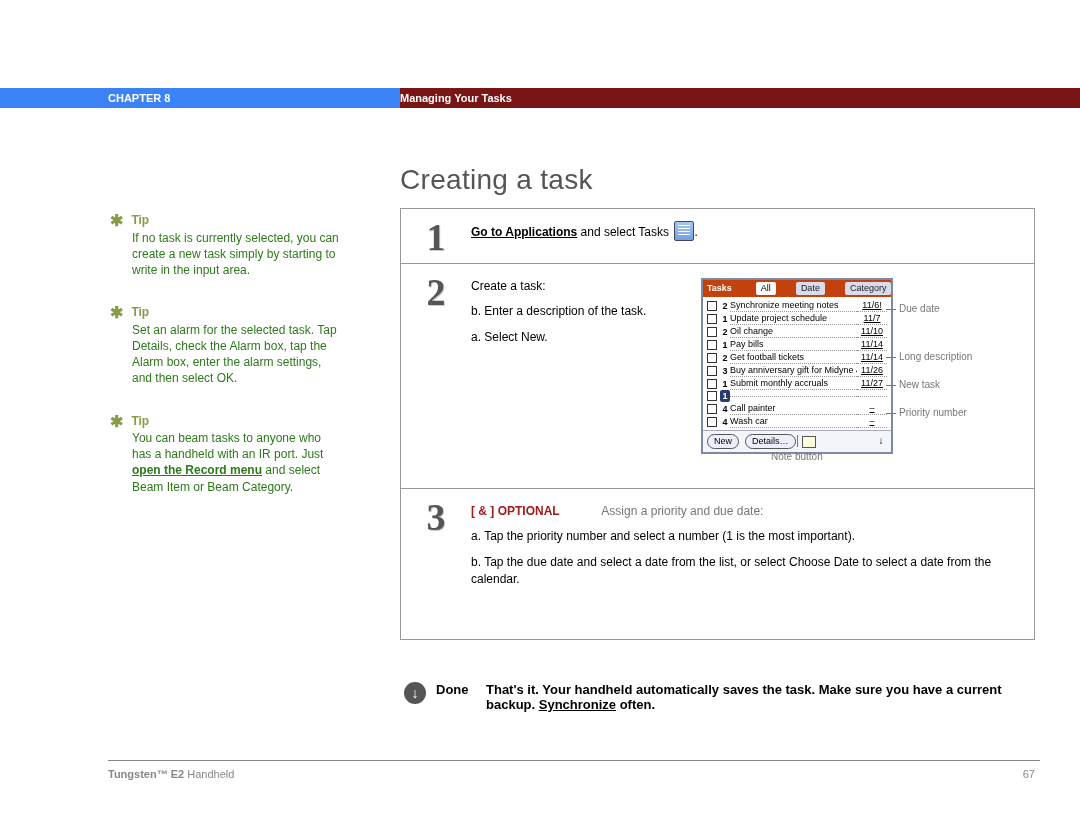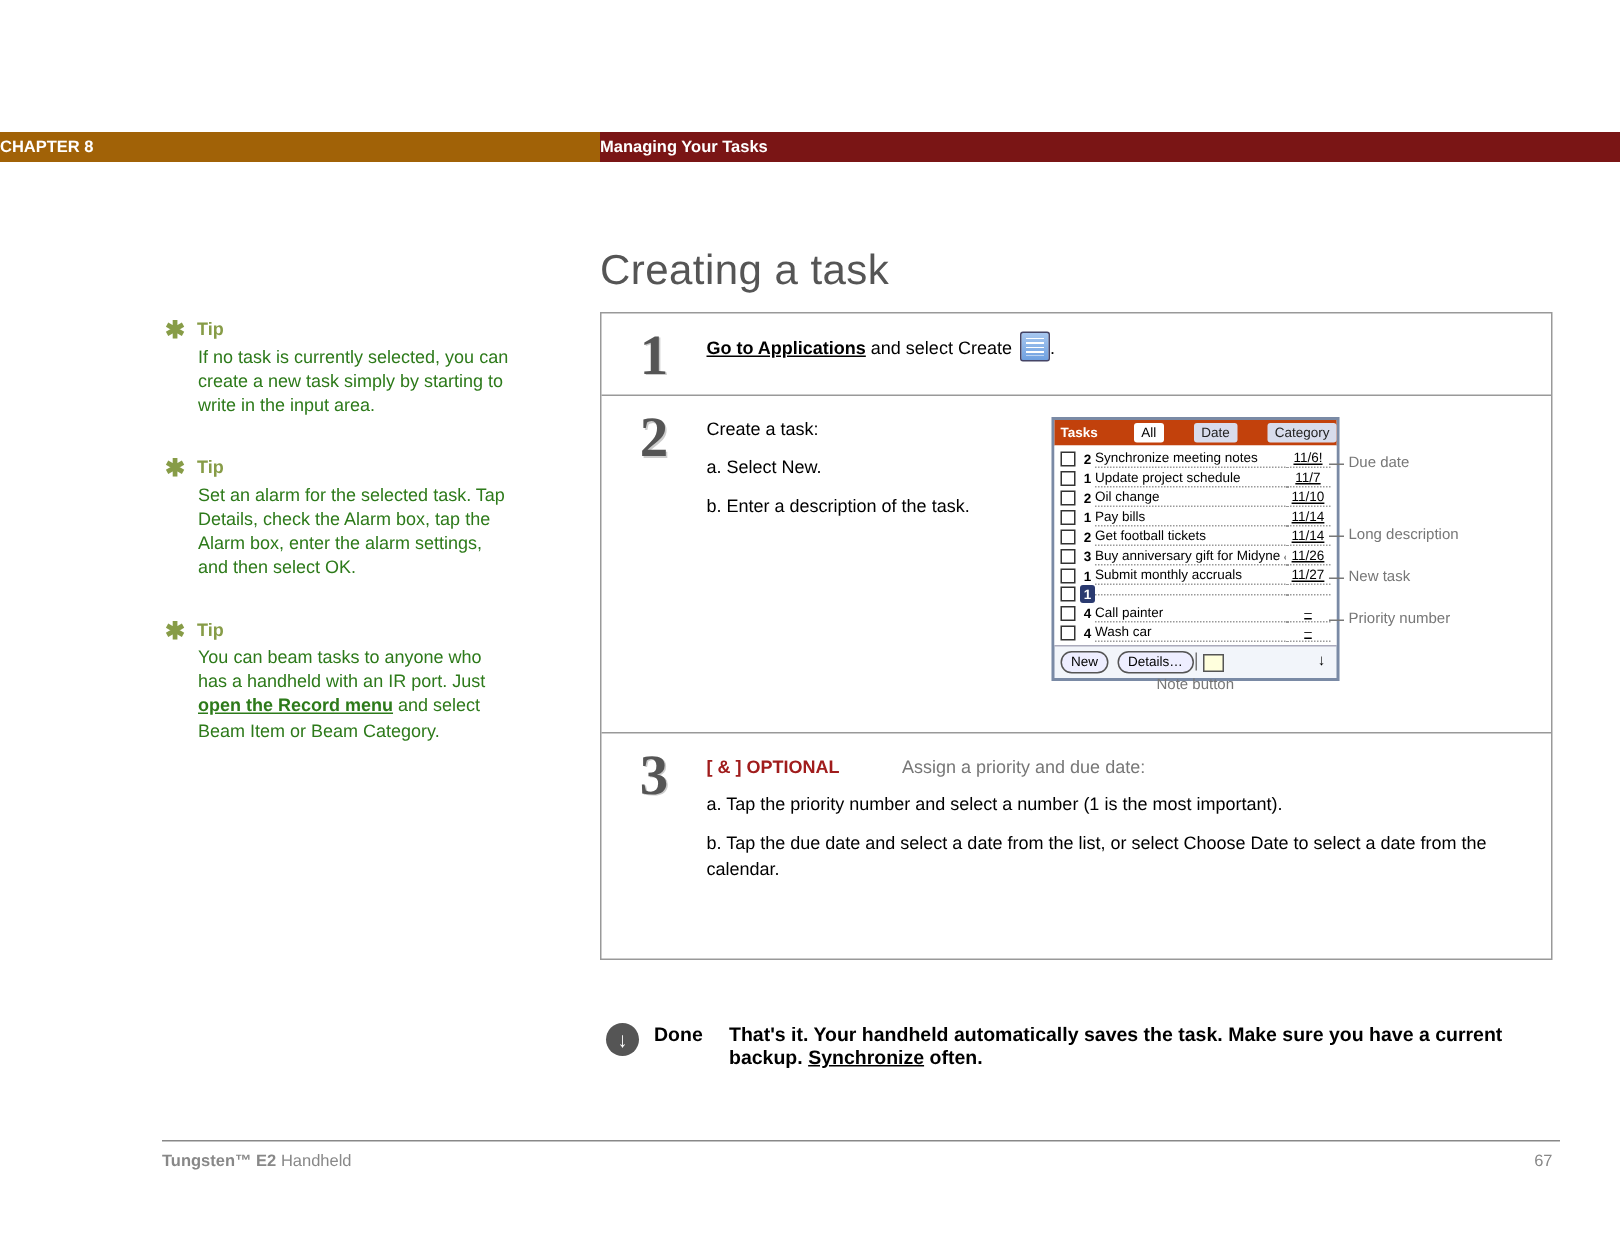--- a/index.html
+++ b/index.html
@@ -20,24 +20,25 @@
   
   .header {
     position: absolute;
     left: 0; right: 0; top: 88px;
     height: 20px;
     display: flex;
     font-size: 11px;
     font-weight: bold;
   }
   .header .chapter {
-    background: #a16207;
+    background: #3b82f6;
     color: #fff;
     width: 400px;
     box-sizing: border-box;
+    padding-left: 108px;
     line-height: 20px;
   }
   .header .title {
     background: #7a1515;
     color: #fff;
     flex: 1;
     line-height: 20px;
     padding-left: 0;
   }
   
@@ -330,32 +331,32 @@
     </div>
   </div>
 
   <div class="main-title">Creating a task</div>
 
   <div class="steps-box">
 
     <div class="step" style="min-height:54px;">
       <div class="step-num">1</div>
       <div class="step-body">
-        <a href="#">Go to Applications</a><span> and select Create </span><span class="app-icon"></span><span>.</span>
+        <a href="#">Go to Applications</a><span> and select Tasks </span><span class="app-icon"></span><span>.</span>
       </div>
     </div>
 
     <div class="step" style="min-height:224px;">
       <div class="step-num">2</div>
       <div class="step-body">
         <div class="step2-wrap">
           <div class="step2-text">
             <div>Create a task:</div>
+            <div class="sub">b.  Enter a description of the task.</div>
             <div class="sub">a.  Select New.</div>
-            <div class="sub">b.  Enter a description of the task.</div>
           </div>
           <div class="step2-figure">
 
             <div class="device">
               <div class="titlebar">
                 <span class="tlabel">Tasks</span>
                 <span class="tab active">All</span>
                 <span class="tab">Date</span>
                 <span class="tab">Category</span>
               </div>

